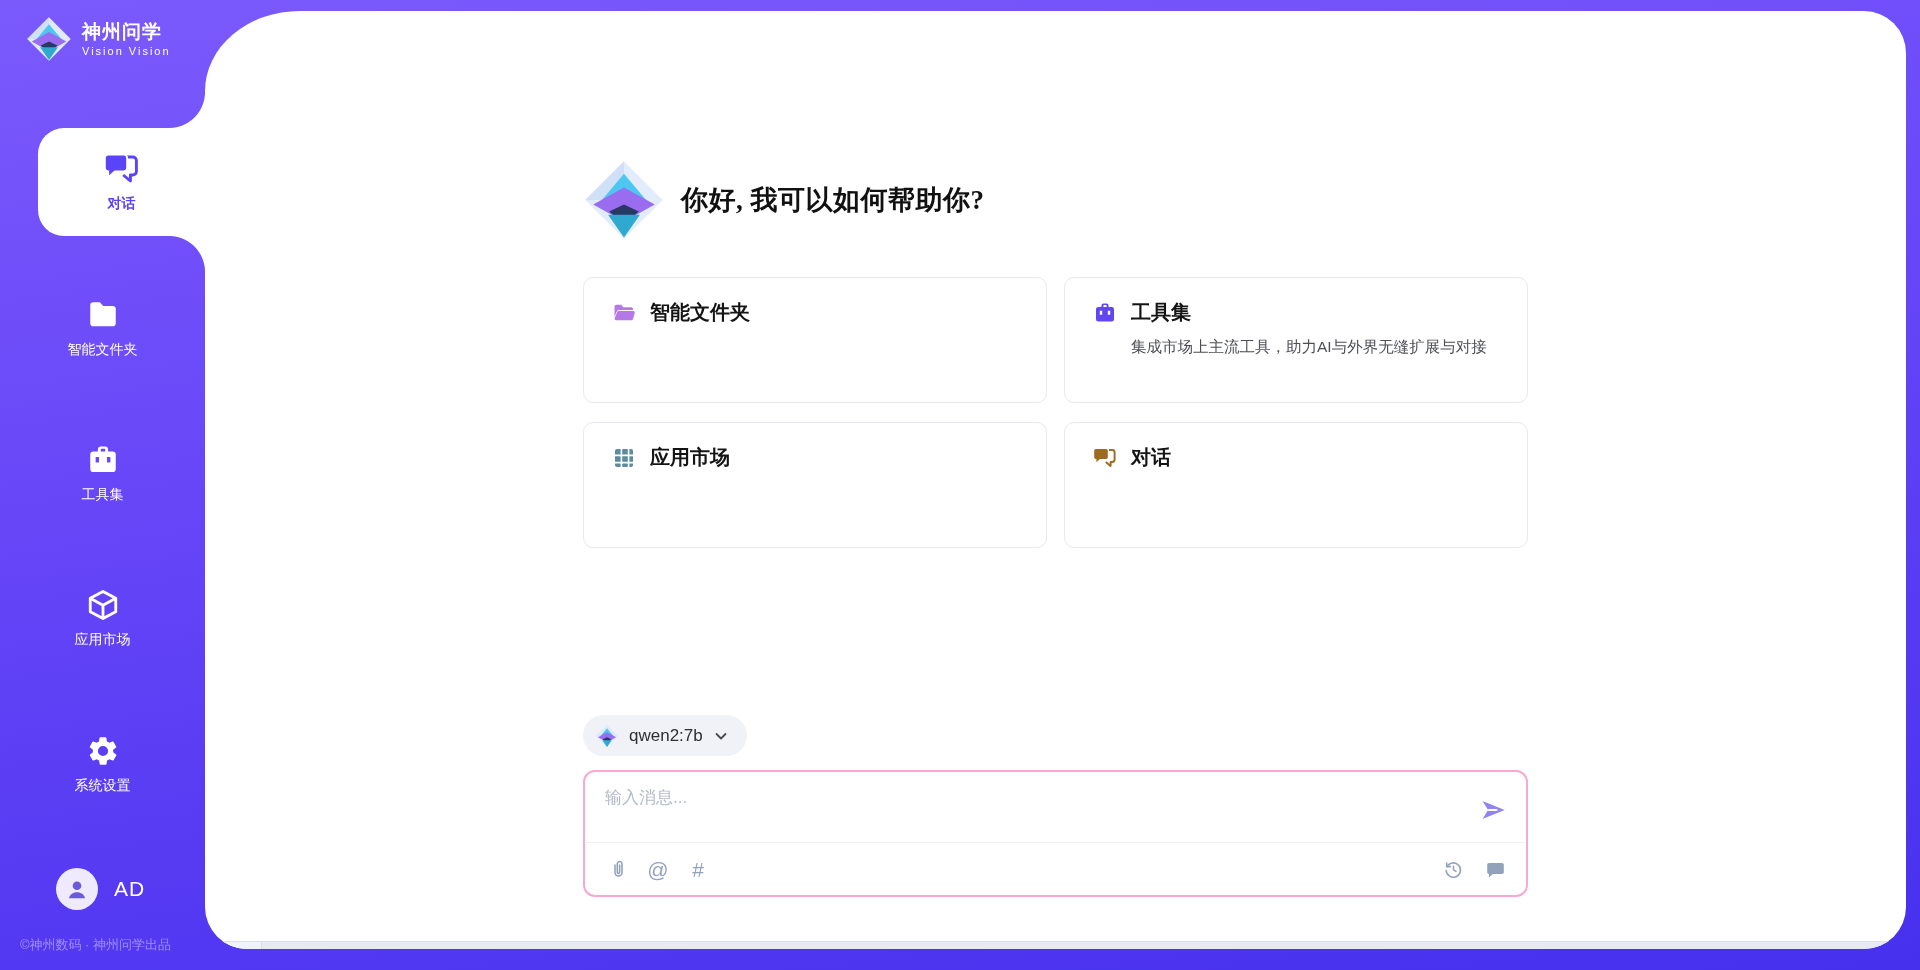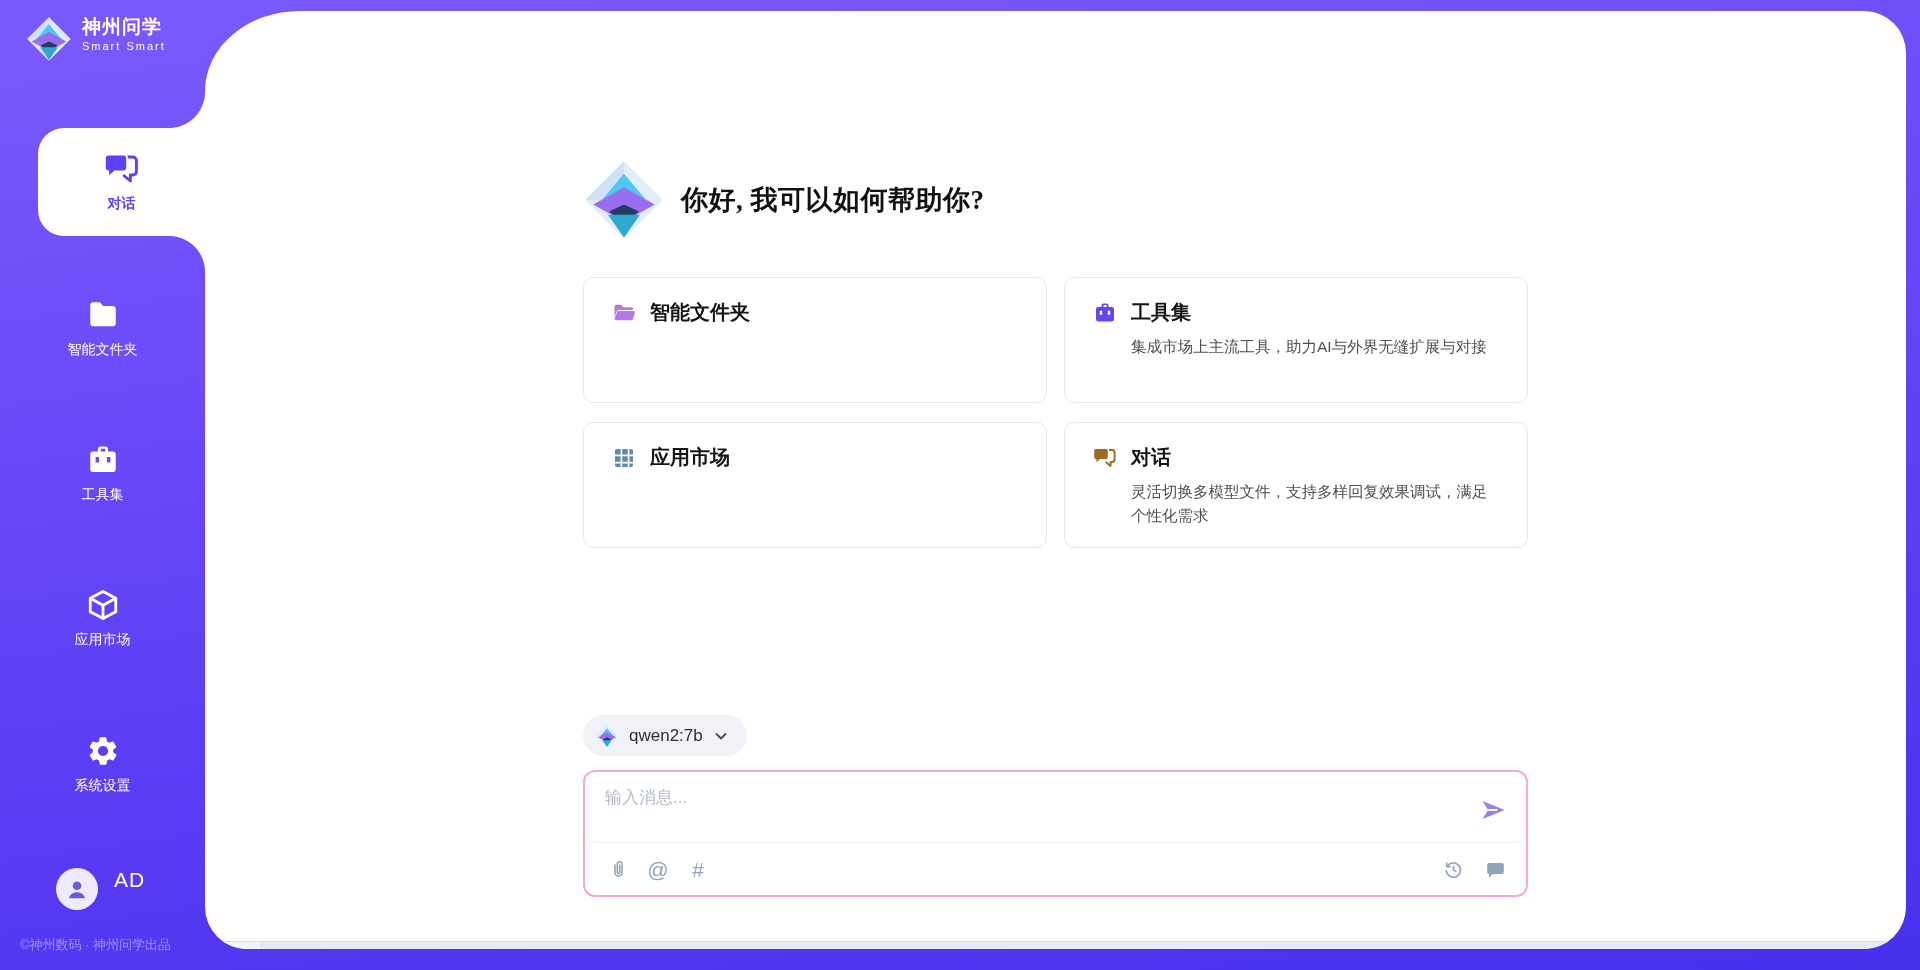--- a/index.html
+++ b/index.html
@@ -1,38 +1,38 @@
 <!DOCTYPE html>
 <html><head>
 <meta charset="utf-8">
 <style>
   * { margin:0; padding:0; box-sizing:border-box; }
   html,body { width:1920px; height:970px; overflow:hidden; font-family:"Liberation Sans","DejaVu Sans",sans-serif; }
   body { background: linear-gradient(172deg,#7b5afc 0%,#6847f8 40%,#4630ee 100%); position:relative; }
 
   
   .sidebar { position:absolute; left:0; top:0; width:205px; height:970px; }
-  .logo-row { position:absolute; top:16px; left:26px; display:flex; align-items:flex-start; gap:10px; }
+  .logo-row { position:absolute; top:16px; left:26px; display:flex; align-items:center; gap:10px; }
   .logo-gem { width:46px; height:46px; }
   .logo-title { color:#fff; font-size:19px; font-weight:bold; letter-spacing:1px; line-height:1.15; }
   .logo-sub { color:#fff; font-size:11px; letter-spacing:2px; margin-top:2px; }
 
   .nav-item { position:absolute; left:0; width:205px; height:74px; display:flex; flex-direction:column; align-items:center; justify-content:center; gap:9px; color:#fff; cursor:pointer; }
   .nav-item .nv-label { font-size:14px; }
   .nav-item svg { width:34px; height:34px; }
 
   .nav-active { position:absolute; left:38px; right:0; top:128px; height:108px; background:#fff; border-radius:26px 0 0 26px; display:flex; flex-direction:column; align-items:center; justify-content:center; gap:8px; color:#5b43f7; cursor:pointer; }
   .nav-active .nv-label { font-size:14px; font-weight:600; }
   .nav-active svg { width:36px; height:36px; }
   .nav-active::before { content:''; position:absolute; right:0; top:-36px; width:36px; height:36px;
     background:radial-gradient(circle at 0 0, rgba(0,0,0,0) 35.5px, #fff 36.5px); }
   .nav-active::after { content:''; position:absolute; right:0; bottom:-36px; width:36px; height:36px;
     background:radial-gradient(circle at 0 100%, rgba(0,0,0,0) 35.5px, #fff 36.5px); }
 
-  .user-row { position:absolute; left:56px; top:868px; display:flex; gap:16px; cursor:pointer; }
+  .user-row { position:absolute; left:56px; top:868px; display:flex; align-items:center; gap:16px; cursor:pointer; }
   .avatar { width:42px; height:42px; border-radius:50%; background:#efeafd; display:flex; align-items:center; justify-content:center; }
   .avatar svg { width:26px; height:26px; }
   .user-name { color:#fff; font-size:21px; letter-spacing:1px; }
   .side-footer { position:absolute; left:0; right:14px; top:930px; text-align:center; color:rgba(255,255,255,0.42); font-size:13px;margin-top:6px; }
 
   
   .main-panel { position:absolute; left:205px; top:11px; right:14px; bottom:21px; background:#fff; border-radius:95px 42px 42px 42px / 80px 42px 42px 42px; overflow:hidden; }
   .bottom-strip { position:absolute; left:0; right:0; bottom:0; height:8px; background:#e7eaf2; border-top:1px solid #d9deea; }
   .bottom-strip .seg { position:absolute; left:0; top:0; bottom:0; width:57px; background:#f0f3f8; border-right:1px solid #d9deea; }
 
@@ -78,21 +78,21 @@
     <svg class="logo-gem" viewBox="0 0 72 72">
       <polygon points="36,2 70,36 36,70 2,36" fill="#dfeafa"></polygon>
       <polygon points="36,2 2,36 36,36" fill="#cfe0f7"></polygon>
       <polygon points="36,13 57,38 15,38" fill="#4ec6f2"></polygon>
       <polygon points="36,25 63,40 36,55 9,40" fill="#9a6cf0"></polygon>
       <polygon points="36,40 49,46 36,57 23,46" fill="#263a64"></polygon>
       <polygon points="22,49 50,49 36,69" fill="#2fa9cf"></polygon>
     </svg>
     <div>
       <div class="logo-title">神州问学</div>
-      <div class="logo-sub">Smart Smart</div>
+      <div class="logo-sub">Vision Vision</div>
     </div>
   </div>
 
   <div class="nav-active">
     <svg viewBox="0 0 30 28" fill="none">
       <path d="M10 4h14a3 3 0 0 1 3 3v9a3 3 0 0 1-3 3h-2v5l-6-5" stroke="#5b43f7" stroke-width="2.4" stroke-linejoin="round"></path>
       <path d="M3.5 2h13a2.8 2.8 0 0 1 2.8 2.8v8.4a2.8 2.8 0 0 1-2.8 2.8H9l-5.5 5v-5H3.5A2.8 2.8 0 0 1 .7 13.2V4.8A2.8 2.8 0 0 1 3.5 2z" fill="#5b43f7" stroke="#fff" stroke-width="1.6"></path>
     </svg>
     <span class="nv-label">对话</span>
   </div>
@@ -196,21 +196,20 @@
       </div>
 
       <div class="card">
         <div class="card-head">
           <svg viewBox="0 0 30 28" fill="none" style="color:#9c6b1f">
             <path d="M10 4h14a3 3 0 0 1 3 3v9a3 3 0 0 1-3 3h-2v5l-6-5" stroke="currentColor" stroke-width="2.4" stroke-linejoin="round"></path>
             <path d="M3.5 2h13a2.8 2.8 0 0 1 2.8 2.8v8.4a2.8 2.8 0 0 1-2.8 2.8H9l-5.5 5v-5H3.5A2.8 2.8 0 0 1 .7 13.2V4.8A2.8 2.8 0 0 1 3.5 2z" fill="currentColor" stroke="#fff" stroke-width="1.6"></path>
           </svg>
           <span class="card-title">对话</span>
         </div>
-        <div class="card-desc">灵活切换多模型文件，支持多样回复效果调试，满足个性化需求</div>
       </div>
 
     </div>
 
     <div class="composer">
 
       <div class="model-pill">
         <svg class="pill-gem" viewBox="0 0 72 72">
           <polygon points="36,2 70,36 36,70 2,36" fill="#dfeafa"></polygon>
           <polygon points="36,13 57,38 15,38" fill="#4ec6f2"></polygon>

